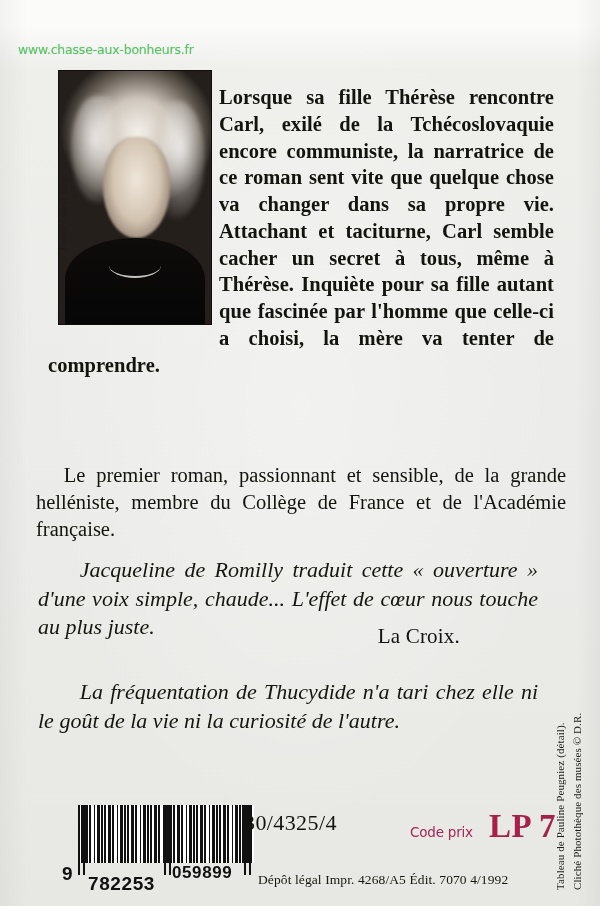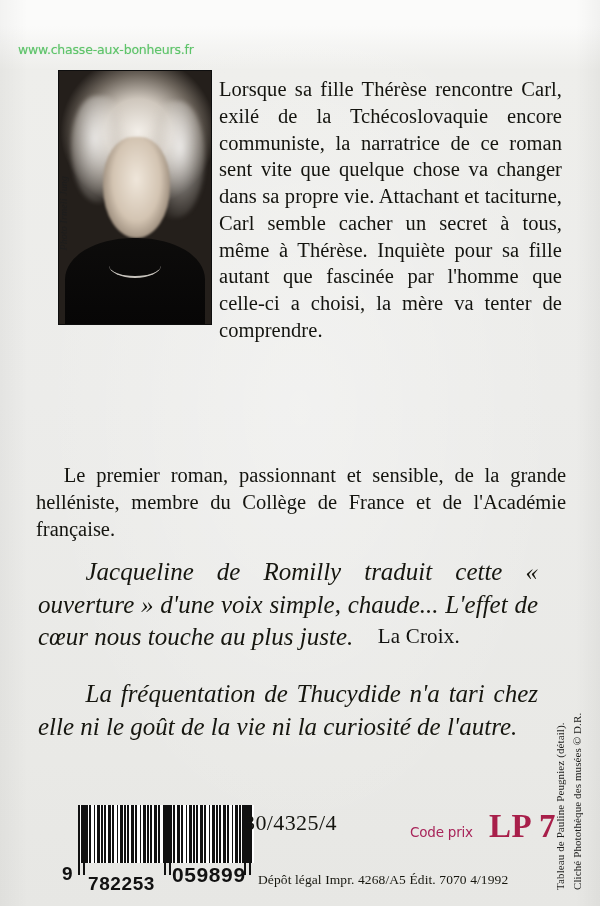--- a/index.html
+++ b/index.html
@@ -141,21 +141,22 @@
     top: 72px;
     width: 530px;
     font-size: 20.5px;
     line-height: 1.305;
     color: #14140f;
     text-align: justify;
     text-justify: inter-word;
     letter-spacing: 0.05px;
   }
   .blurb p {
-    margin: 4px;
+    margin: 12px;
+    font-weight: bold;
   }
   .blurb .wrap-around {
     float: left;
     width: 183px;
     height: 262px;
     shape-outside: inset(0);
   }
   .blurb p.noflow {
     text-align: justify;
   }
@@ -182,21 +183,21 @@
     text-align: justify;
     text-indent: 1.35em;
   }
 
   
   .quote {
     position: absolute;
     left: 38px;
     width: 500px;
     font-style: italic;
-    font-size: 25px;
+    font-size: 22px;
     line-height: 1.30;
     color: #16160f;
     text-align: justify;
     text-indent: 1.9em;
   }
   .quote-1 { top: 556px; }
   .quote-2 { top: 678px; }
   .attribution {
     position: absolute;
     font-style: normal;
@@ -287,21 +288,21 @@
     font-size: 19px;
     letter-spacing: 0.6px;
     color: #111;
   }
   .barcode .digits-right {
     position: absolute;
     left: 106px;
     top: 58px;
     font-family: "Liberation Sans", sans-serif;
     font-weight: bold;
-    font-size: 21px;
+    font-size: 17px;
     letter-spacing: 0.6px;
     color: #111;
   }
 
   .ref-code {
     position: absolute;
     left: 244px;
     top: 810px;
     font-size: 22px;
     color: #14140f;

